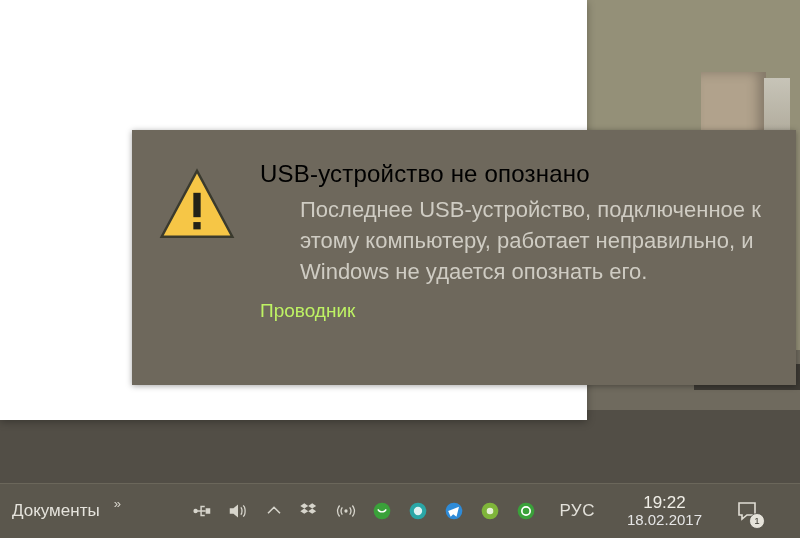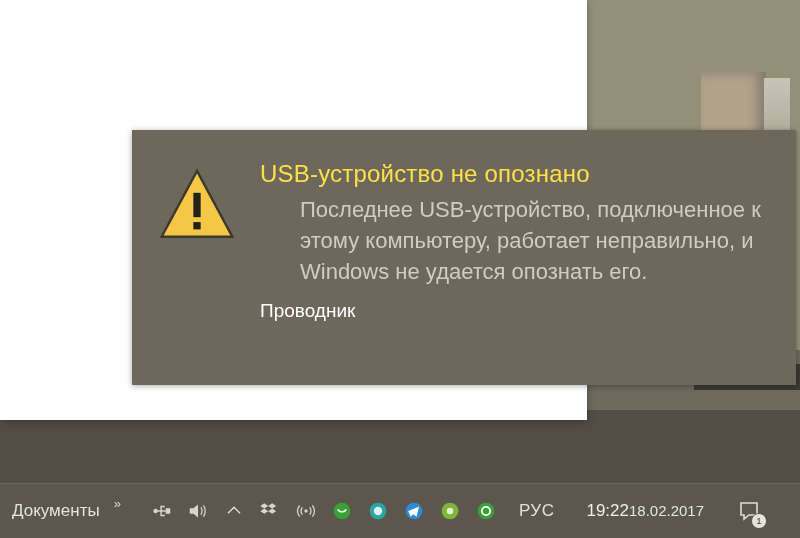--- a/index.html
+++ b/index.html
@@ -37,23 +37,23 @@
   .toast {
     position: absolute; left: 132px; top: 130px; width: 664px; height: 255px;
     background: #6e685c; color: #d9d6ce;
     display: flex; align-items: flex-start; padding: 28px 30px 24px 26px;
     box-shadow: 0 1px 6px rgba(0,0,0,.35);
   }
   .toast-icon {
     width: 78px; height: 78px; flex: 0 0 78px; margin-top: 8px; margin-right: 24px;
   }
   .toast-body { flex: 1 1 auto; padding-top: 2px; }
-  .toast-title { font-size: 24px; color: #fde047; margin-bottom: 6px; letter-spacing: .2px; }
+  .toast-title { font-size: 24px; color: #000000; margin-bottom: 6px; letter-spacing: .2px; }
   .toast-msg   { font-size: 22px; line-height: 1.42; color: #cfccc3; margin-left: 40px; }
-  .toast-src   { font-size: 19px; color: #ffffff; margin-top: 12px; }
+  .toast-src   { font-size: 19px; color: #bef264; margin-top: 12px; }
 
   
   .behind-label {
     position: absolute; right: 0; top: 364px; height: 26px; width: 106px;
     background: #3d3a34; color: #cfccc3; font-size: 14px;
     display: flex; align-items: center; padding-left: 6px; overflow: hidden;
   }
 
   
   .taskbar {
@@ -74,21 +74,21 @@
   }
   .tb-chevron { font-size: 13px; padding: 0 8px 16px 4px; color: #d8d5cc; }
 
   .tray { display: flex; align-items: center; gap: 14px; margin-left: 22px; }
   .tray .ico { width: 22px; height: 22px; display: flex; align-items: center; justify-content: center; }
   .tray svg { display: block; }
 
   .lang { font-size: 17px; padding: 0 8px; color: #e3e1da; letter-spacing: .5px; }
 
   .clock {
-    display: flex; flex-direction: row; align-items: center; justify-content: center;
+    display: flex; flex-direction: column; align-items: center; justify-content: center;
     padding: 0 10px; line-height: 1.08;
   }
   .clock .time { font-size: 17px; color: #f0eee7; }
   .clock .date { font-size: 15px; color: #e5e5e5; }
 
   .action-center {
     width: 30px; height: 30px; display: flex; align-items: center; justify-content: center;
     margin-left: 6px; position: relative;
   }
   .peek { width: 10px; height: 100%; border-left: 1px solid #7a766a; margin-left: 6px; }

